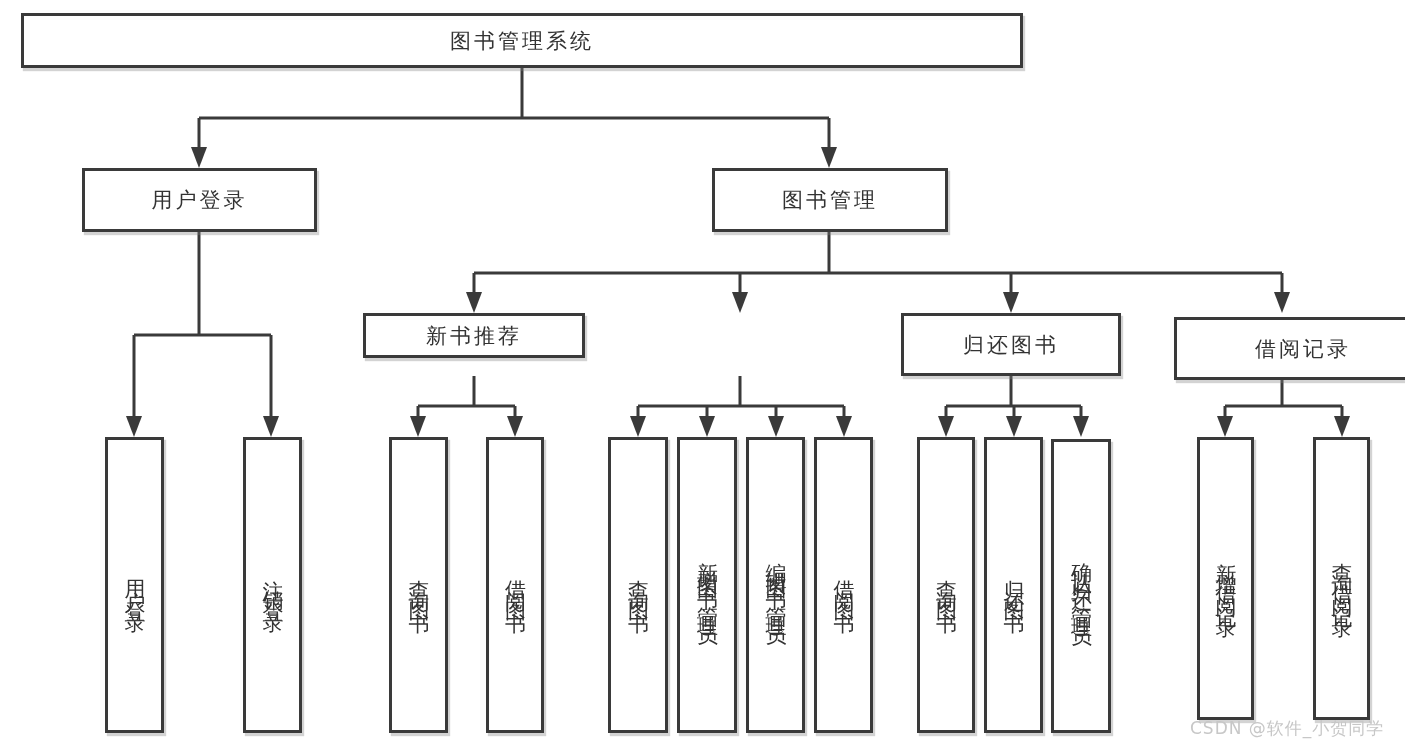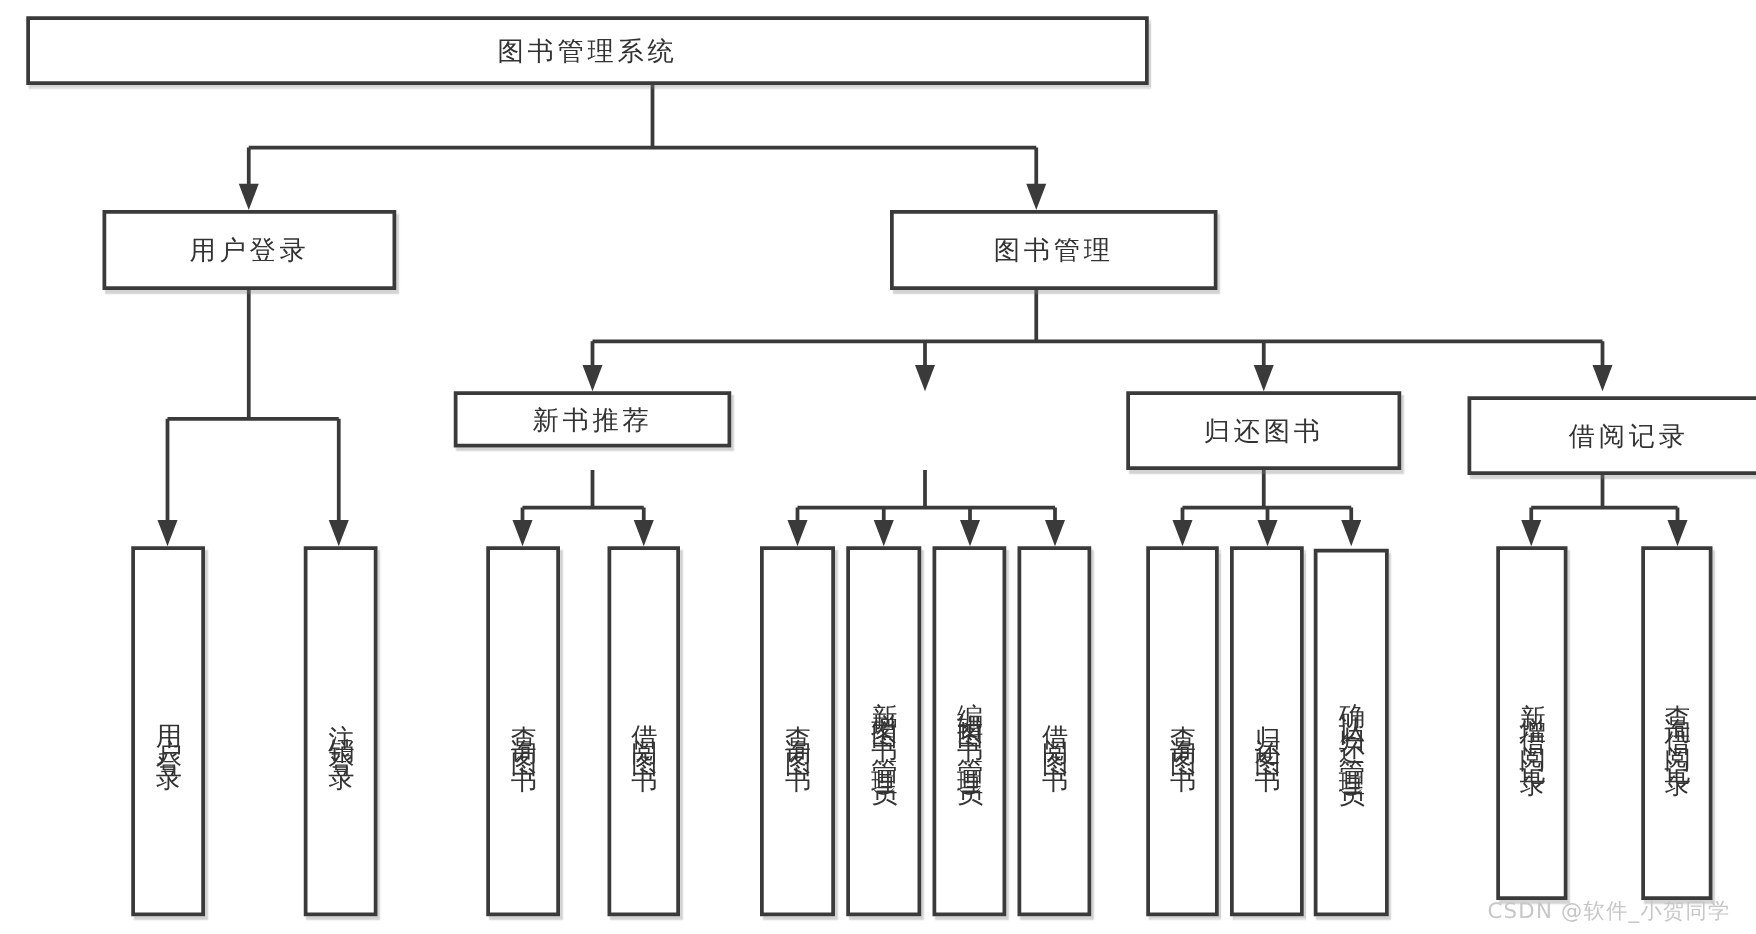--- a/index.html
+++ b/index.html
@@ -88,28 +88,28 @@
       <polygon points="768,416 784,416 776,437"></polygon>
       <polygon points="836,416 852,416 844,437"></polygon>
       <polygon points="938,416 954,416 946,437"></polygon>
       <polygon points="1006,416 1022,416 1014,437"></polygon>
       <polygon points="1073,416 1089,416 1081,437"></polygon>
       <polygon points="1217,416 1233,416 1225,437"></polygon>
       <polygon points="1334,416 1350,416 1342,437"></polygon>
     </g>
   </svg>
 
-  <div class="box h" style="left:21px;top:13px;width:898px;height:55px;">
+  <div class="box h" style="left:21px;top:13px;width:1002px;height:55px;">
     <span class="lbl">图书管理系统</span>
   </div>
 
   <div class="box h" style="left:82px;top:168px;width:235px;height:64px;">
     <span class="lbl">用户登录</span>
   </div>
-  <div class="box h" style="left:712px;top:168px;width:262px;height:64px;text-align:center;">
+  <div class="box h" style="left:712px;top:168px;width:236px;height:64px;text-align:center;">
     <span class="lbl">图书管理</span>
   </div>
 
   <div class="box h" style="left:363px;top:313px;width:222px;height:45px;">
     <span class="lbl">新书推荐</span>
   </div>
   <div class="box h" style="left:901px;top:313px;width:220px;height:63px;">
     <span class="lbl">归还图书</span>
   </div>
   <div class="box h" style="left:1174px;top:317px;width:258px;height:63px;">

